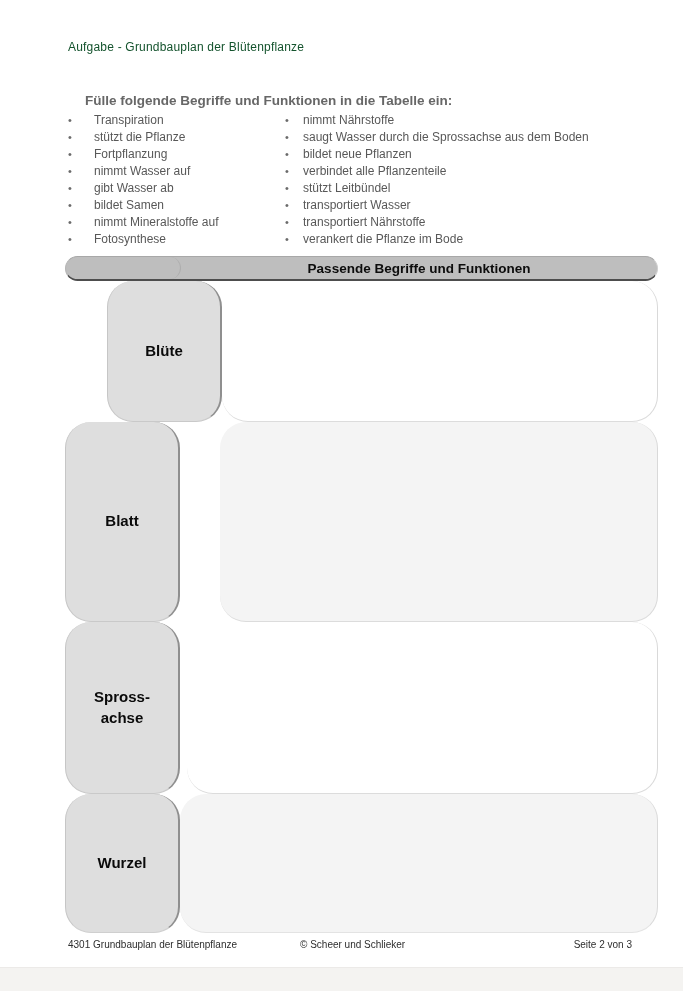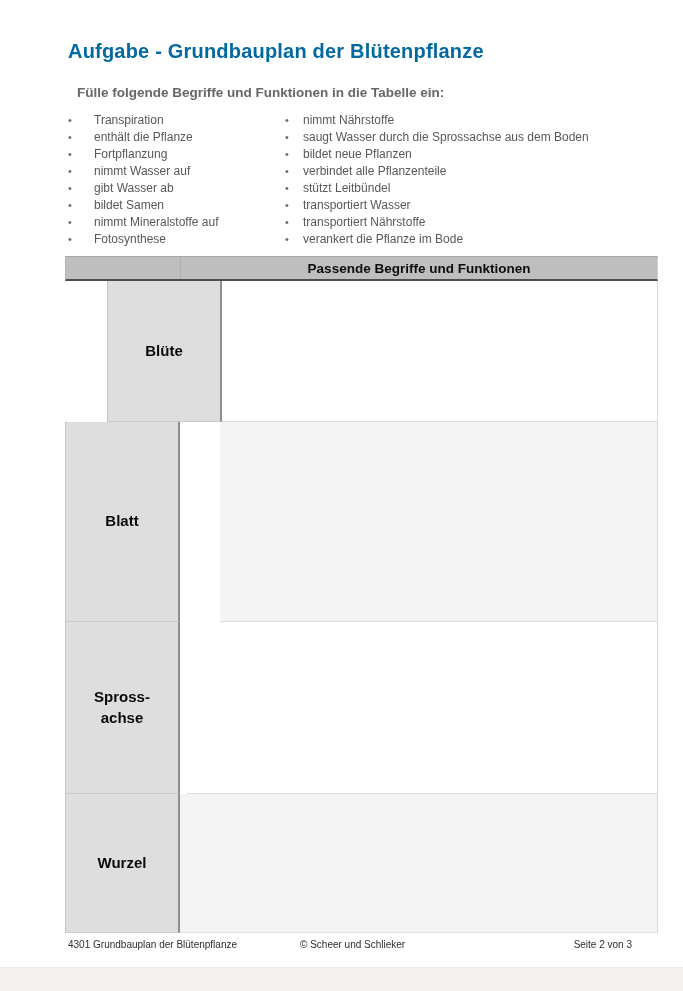--- a/index.html
+++ b/index.html
@@ -11,30 +11,30 @@
     font-family: "Liberation Sans", sans-serif;
     overflow: hidden;
   }
 
   
   .title {
     position: absolute;
     left: 68px;
     top: 40px;
     margin: 0;
-    font-size: 20px;
-    font-weight: bold;
-    color: #0369a1;
+    font-size: 12px;
+    font-weight: normal;
+    color: #14532d;
     letter-spacing: 0.2px;
   }
   .instruction {
     position: absolute;
     left: 73px;
     top: 81px;
-    margin: 4px;
+    margin: 12px;
     font-size: 13.5px;
     font-weight: bold;
     color: #676767;
   }
 
   
   .bank {
     position: absolute;
     top: 112px;
     margin: 0;
@@ -61,21 +61,21 @@
   .bank .txt { white-space: nowrap; }
 
   
   .tbl {
     position: absolute;
     left: 65px;
     top: 256px;
     width: 593px;
     box-sizing: border-box;
   }
-  .tbl, .tbl * { box-sizing: border-box; }
+  .tbl, .tbl * { box-sizing: border-box; border-radius: 26px; }
   .thead {
     display: flex;
     height: 25px;
     background: var(--header_bg, #bebebe);
     border-top: 1px solid #a8a8a8;
     border-left: 1px solid #b5b5b5;
     border-right: 1px solid #cfcfcf;
     border-bottom: 2px solid var(--header_border, #4d4d4d);
   }
   .th-label {
@@ -157,21 +157,21 @@
   <h1 class="title">Aufgabe - Grundbauplan der Blütenpflanze</h1>
   <p class="instruction">Fülle folgende Begriffe und Funktionen in die Tabelle ein:</p>
 
   <ul class="bank bank-left">
     <li>
         <span class="blt">•</span>
         <span class="txt">Transpiration</span>
       </li>
     <li>
         <span class="blt">•</span>
-        <span class="txt">enthält die Pflanze</span>
+        <span class="txt">stützt die Pflanze</span>
       </li>
     <li>
         <span class="blt">•</span>
         <span class="txt">Fortpflanzung</span>
       </li>
     <li>
         <span class="blt">•</span>
         <span class="txt">nimmt Wasser auf</span>
       </li>
     <li>

